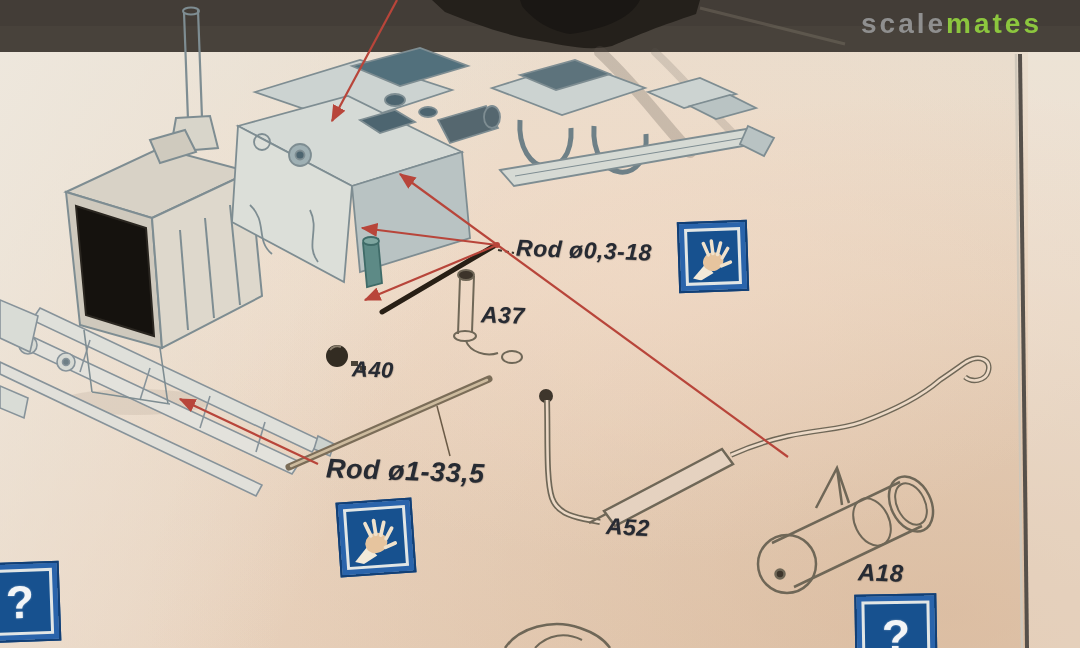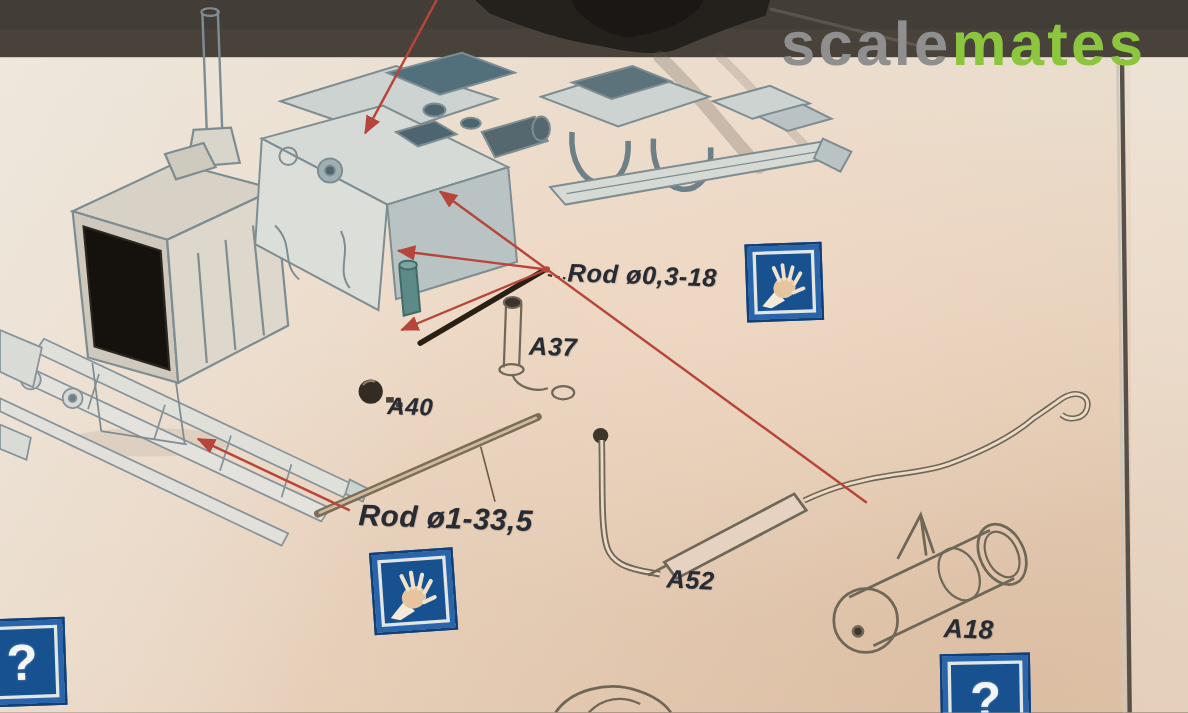--- a/index.html
+++ b/index.html
@@ -30,21 +30,21 @@
     box-shadow:inset 0 0 0 5px #2a64ab, inset 0 0 0 8px rgba(248,246,238,.9);
     display:flex;align-items:center;justify-content:center;
   }
   .sq .qm{color:#f3f5f7;font-size:46px;font-weight:bold;line-height:1;
           text-shadow:0 0 2px rgba(255,255,255,.5);}
   .sq-hand-1{left:678px;top:221px;width:66px;height:67px;transform:rotate(-2deg);}
   .sq-hand-2{left:338px;top:500px;width:72px;height:71px;transform:rotate(-4deg);}
   .sq-q-1{left:-20px;top:562px;width:76px;height:76px;transform:rotate(-2deg);}
   .sq-q-2{left:855px;top:594px;width:78px;height:80px;transform:rotate(-1deg);}
   .watermark{
-    position:absolute;top:9px;right:38px;font-size:56px;font-weight:bold;
+    position:absolute;top:9px;right:38px;font-size:28px;font-weight:bold;
     letter-spacing:3px;line-height:1.1;white-space:nowrap;
   }
   .wm-scale{color:#8f8f8f;}
   .wm-mates{color:#8cc63e;}
 </style>
 </head>
 <body>
 
 <div class="photo">
 

